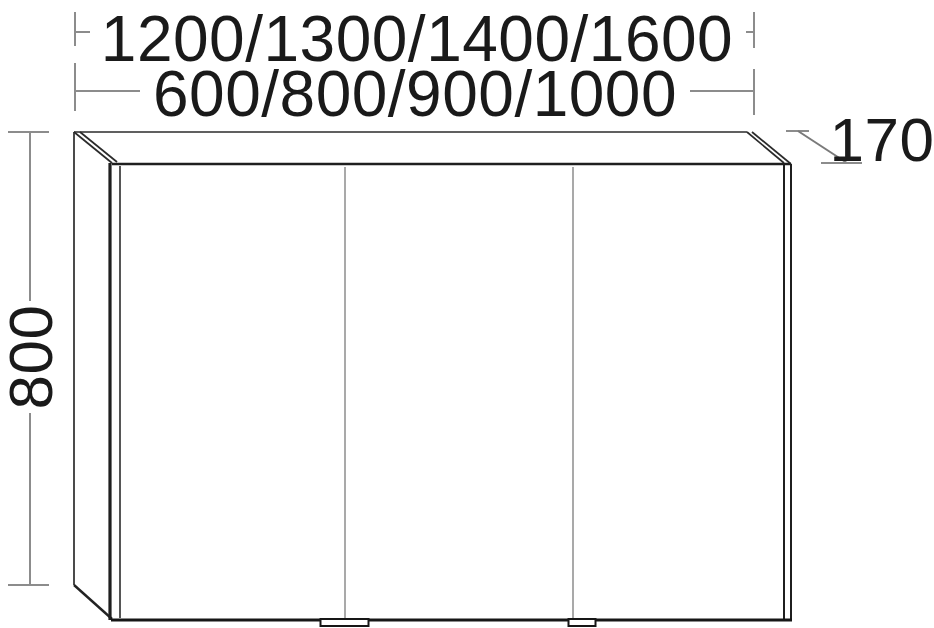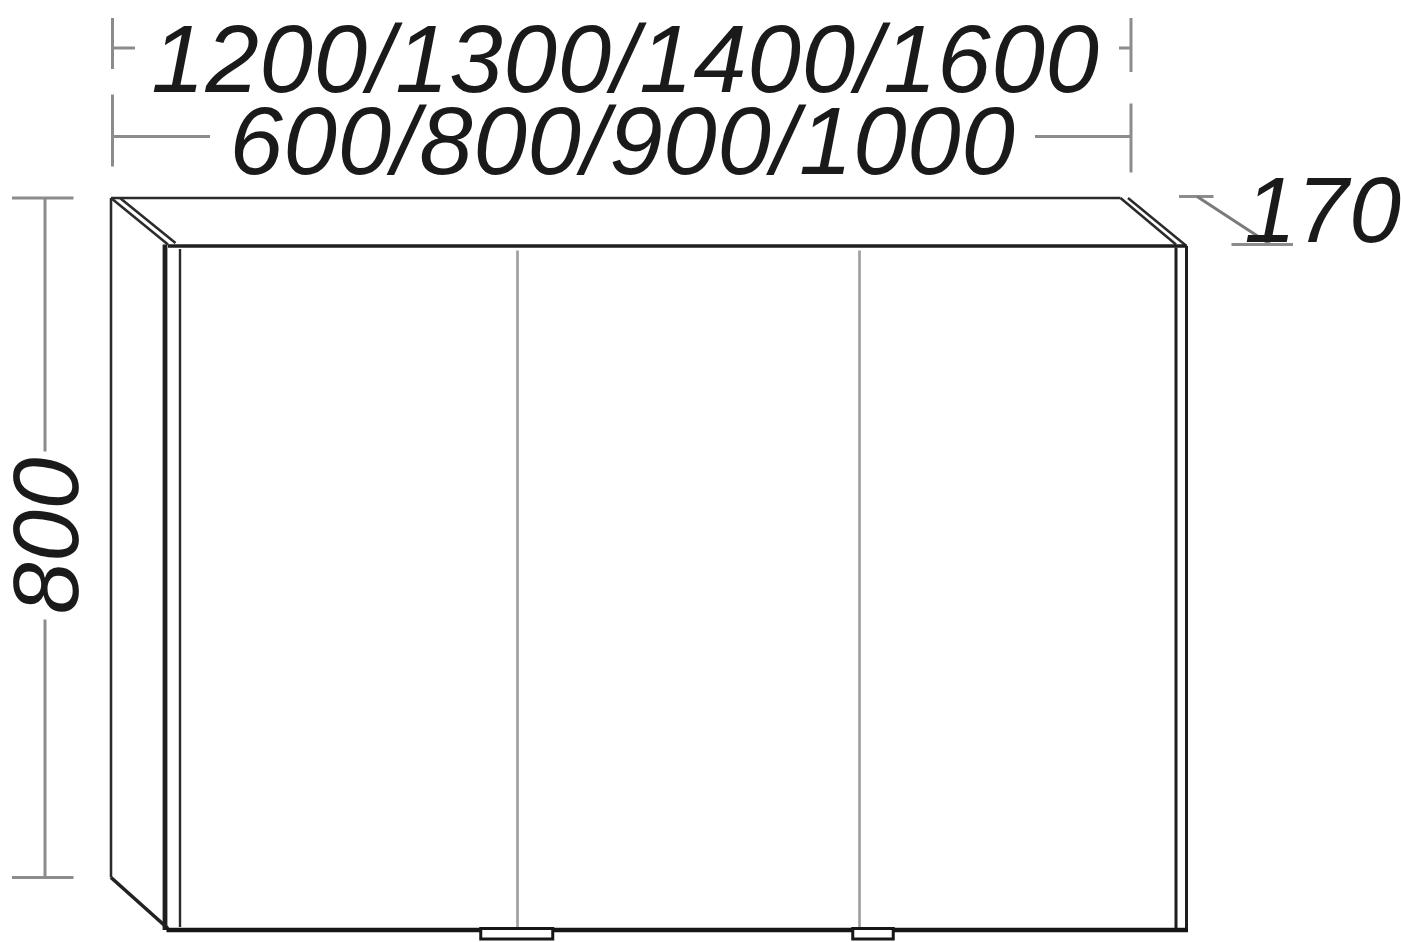--- a/index.html
+++ b/index.html
@@ -6,21 +6,20 @@
     margin: 0;
     padding: 0;
     background: #ffffff;
   }
   .drawing-canvas {
     width: 934px;
     height: 628px;
     position: relative;
     background: #ffffff;
     overflow: hidden;
-    font-style: italic;
   }
   svg { display: block; }
   .dim-text {
     font-family: "Liberation Sans", sans-serif;
     fill: #1a1a1a;
     letter-spacing: 0.5px;
   }
   .dim-text-large { font-size: 64px; }
   .dim-text-med   { font-size: 62px; }
 </style>

